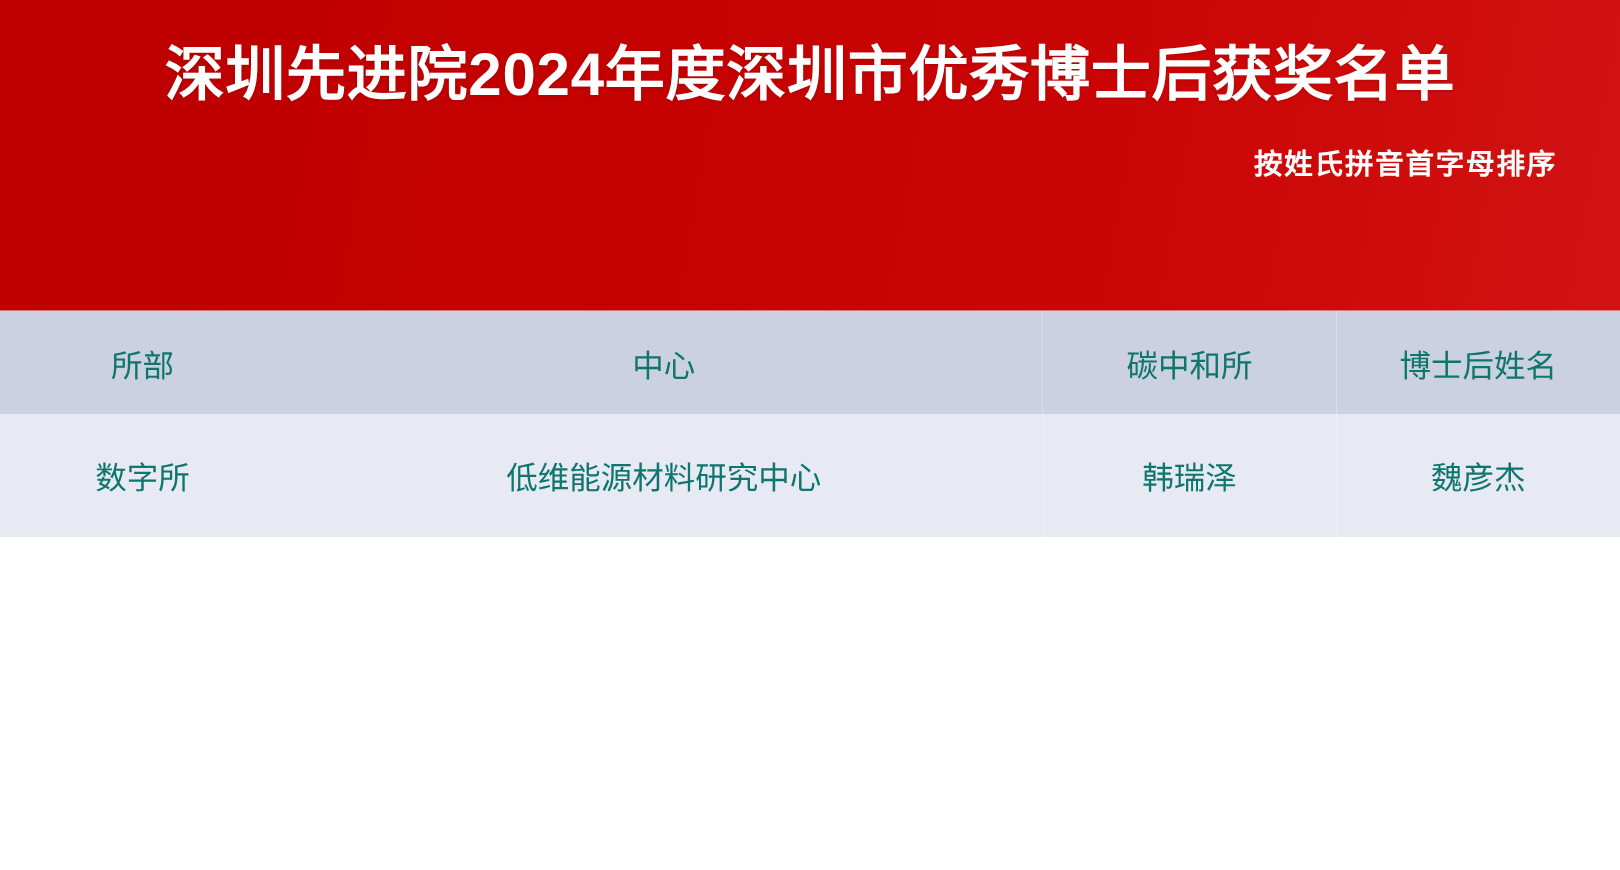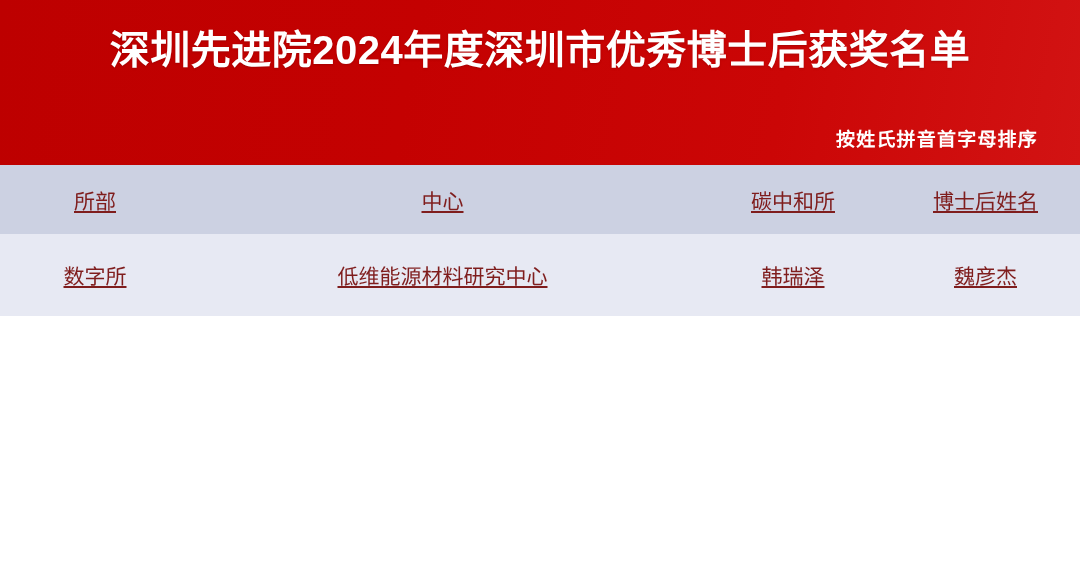--- a/index.html
+++ b/index.html
@@ -17,21 +17,21 @@
     position: relative;
     width: 1080px;
     height: 580px;
     overflow: hidden;
   }
 
   
   .banner {
     position: relative;
     width: 1080px;
-    height: 165px;
+    height: 207px;
     background: linear-gradient(100deg, #bd0000 0%, #c40101 38%, #cb0606 72%, #d21313 100%);
     overflow: hidden;
   }
 
   .banner-title {
     position: absolute;
     left: 0;
     right: 0;
     top: 26px;
     text-align: center;
@@ -40,21 +40,21 @@
     font-weight: 700;
     letter-spacing: 0.5px;
     line-height: 1.2;
     white-space: nowrap;
     text-shadow: 0 1px 2px rgba(100, 0, 0, 0.30);
   }
 
   .banner-subtitle {
     position: absolute;
     right: 42px;
-    top: 124px;
+    top: 94px;
     color: #ffffff;
     font-size: 19px;
     font-weight: 700;
     letter-spacing: 1.2px;
     white-space: nowrap;
   }
 
   
   .award-table {
     width: 1080px;
@@ -64,24 +64,23 @@
 
   .award-table col.c-dept   { width: 190px; }
   .award-table col.c-center { width: 505px; }
   .award-table col.c-pd     { width: 196px; }
   .award-table col.c-mentor { width: 189px; }
 
   .award-table th,
   .award-table td {
     text-align: center;
     vertical-align: middle;
-    color: #7f1d1d;
+    color: #0f766e;
     font-weight: 400;
     white-space: nowrap;
-    text-decoration: underline;
   }
 
   .award-table thead th {
     height: 69px;
     background: #ccd1e2;
     font-size: 21px;
     font-weight: 400;
   }
 
   .award-table tbody td {

